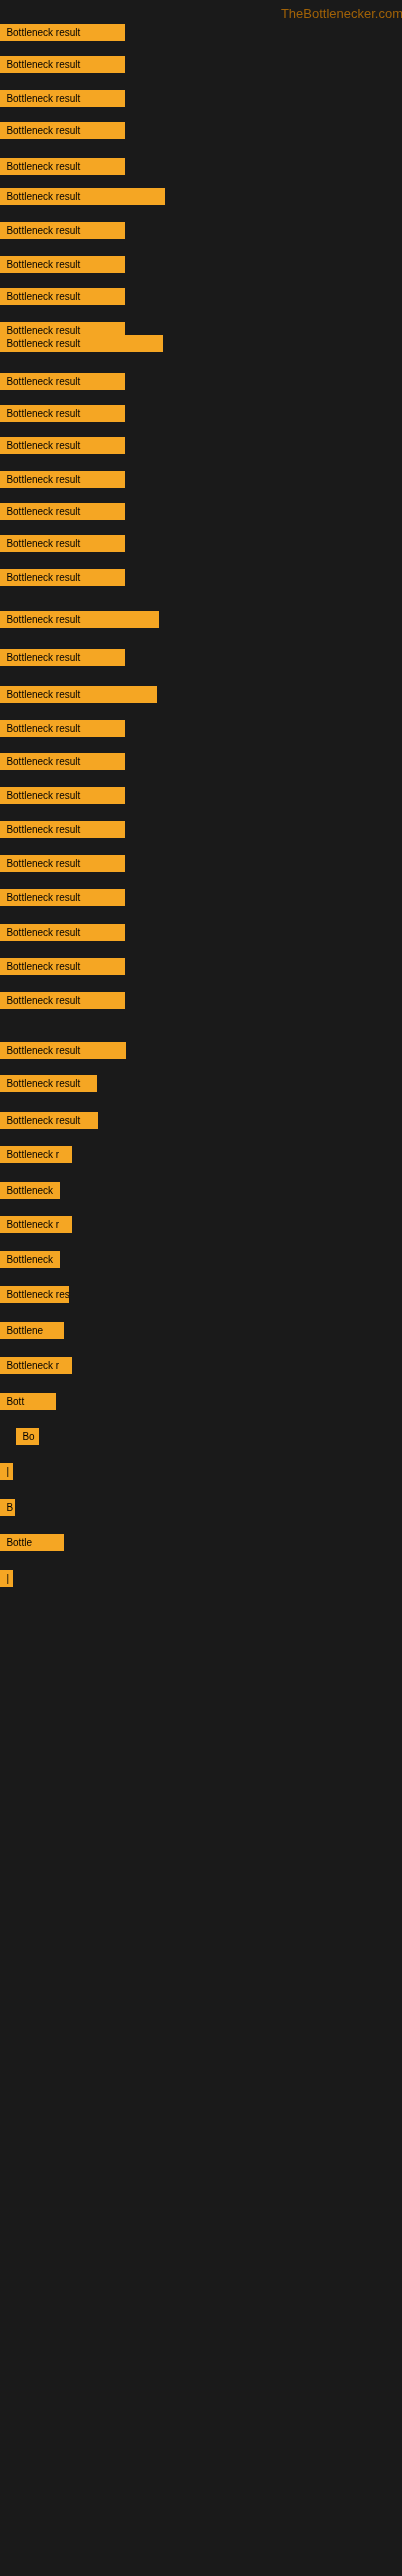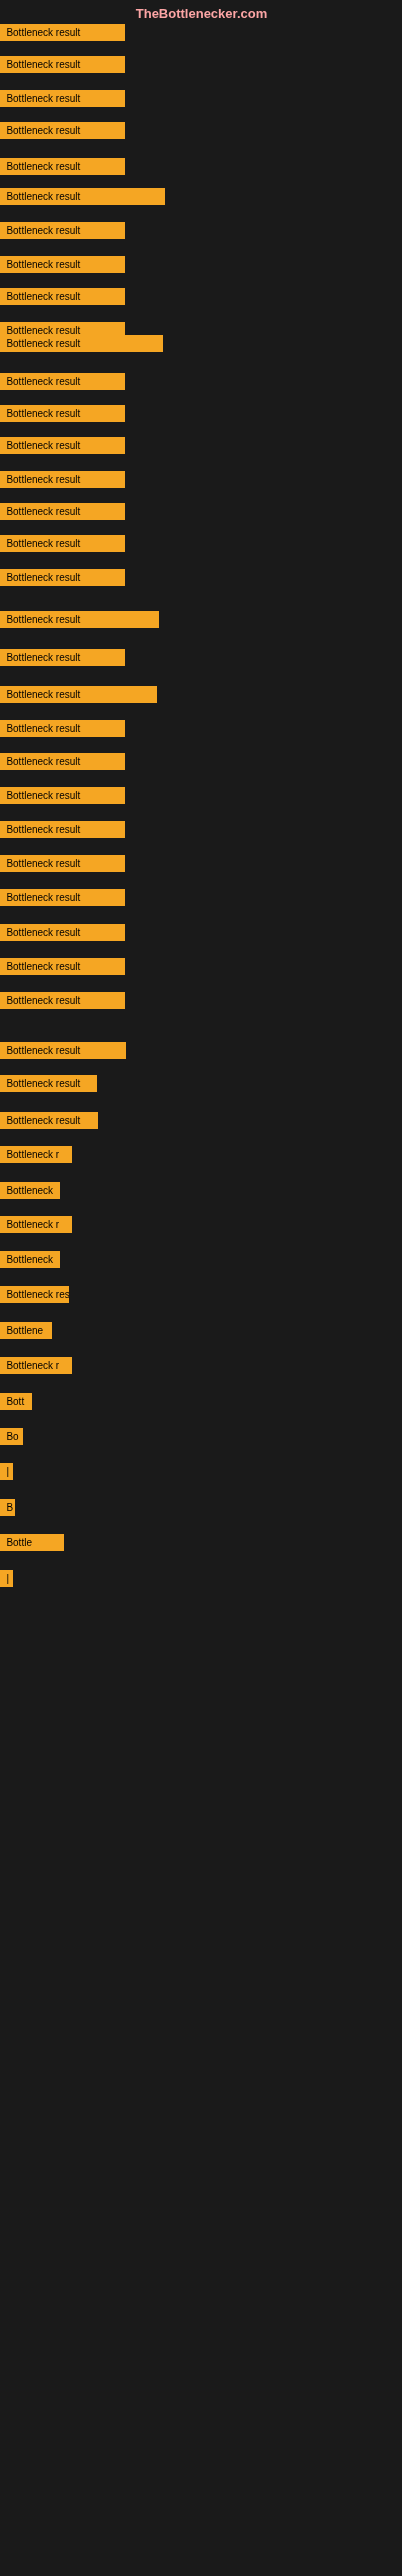--- a/index.html
+++ b/index.html
@@ -8,25 +8,25 @@
       box-sizing: border-box;
     }
     body {
       width: 403px;
       min-height: 2576px;
       background-color: #1a1a1a;
       font-family: Arial, sans-serif;
       position: relative;
     }
     .site-title {
-      text-align: center;
-      color: #fca5a5;
+      text-align: right;
+      color: #a16207;
       font-size: 13px;
       padding: 6.4px 0 3.2px 0;
-      font-weight: bold;
+      font-weight: normal;
     }
     .bottleneck-item {
       position: absolute;
       left: 0;
       background-color: #f5a623;
       color: #000000;
       font-size: 10px;
       font-weight: normal;
       padding: 3.2px 6.4px;
       white-space: nowrap;
@@ -70,22 +70,22 @@
     <div class="bottleneck-item" style="top: 958px; width: 125px;">Bottleneck result</div>
     <div class="bottleneck-item" style="top: 992px; width: 125px;">Bottleneck result</div>
     <div class="bottleneck-item" style="top: 1042px; width: 126px;">Bottleneck result</div>
     <div class="bottleneck-item" style="top: 1075px; width: 97px;">Bottleneck result</div>
     <div class="bottleneck-item" style="top: 1112px; width: 98px;">Bottleneck result</div>
     <div class="bottleneck-item" style="top: 1146px; width: 72px;">Bottleneck r</div>
     <div class="bottleneck-item" style="top: 1182px; width: 60px;">Bottleneck</div>
     <div class="bottleneck-item" style="top: 1216px; width: 72px;">Bottleneck r</div>
     <div class="bottleneck-item" style="top: 1251px; width: 60px;">Bottleneck</div>
     <div class="bottleneck-item" style="top: 1286px; width: 69px;">Bottleneck res</div>
-    <div class="bottleneck-item" style="top: 1322px; width: 52px;">Bottlene</div>
+    <div class="bottleneck-item" style="top: 1322px; width: 64px;">Bottlene</div>
     <div class="bottleneck-item" style="top: 1357px; width: 72px;">Bottleneck r</div>
-    <div class="bottleneck-item" style="top: 1393px; width: 32px;">Bott</div>
-    <div class="bottleneck-item" style="top: 1428px; width: 22.5px;">Bo</div>
+    <div class="bottleneck-item" style="top: 1393px; width: 56px;">Bott</div>
+    <div class="bottleneck-item" style="top: 1428px; width: 22.5px; margin-left: 16px;">Bo</div>
     <div class="bottleneck-item" style="top: 1463px; width: 9.7px;">|</div>
     <div class="bottleneck-item" style="top: 1499px; width: 14.5px;">B</div>
     <div class="bottleneck-item" style="top: 1534px; width: 64px;">Bottle</div>
     <div class="bottleneck-item" style="top: 1570px; width: 9.7px;">|</div>
   </div>
 
 
 </body></html>

